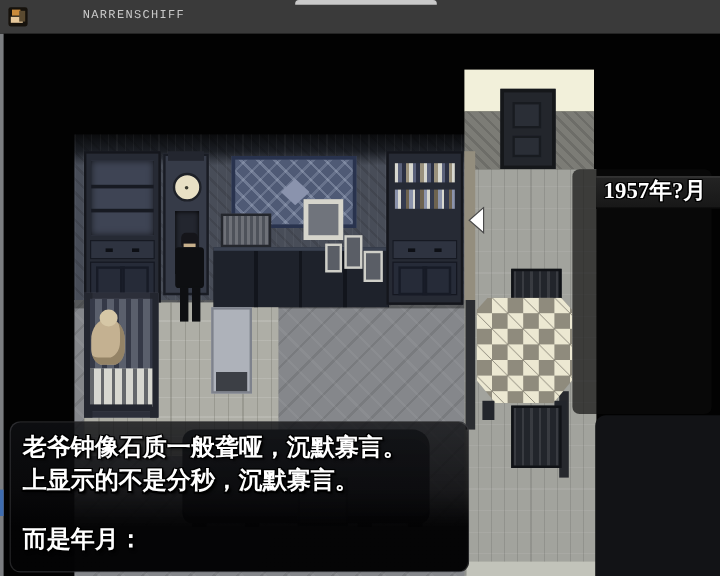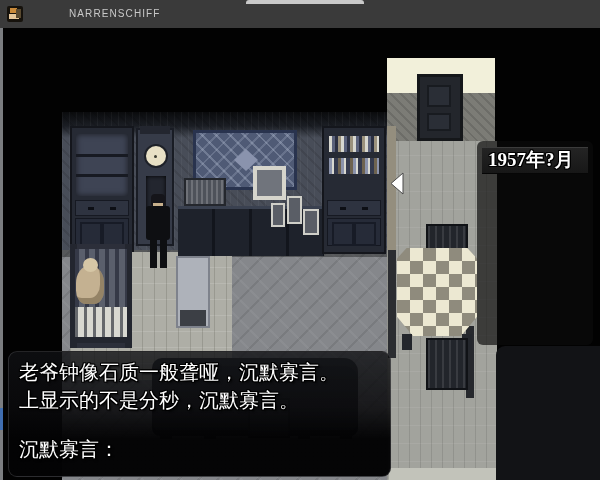--- a/index.html
+++ b/index.html
@@ -8,21 +8,21 @@
   #screen *{position:absolute;box-sizing:border-box;}
 
   
   .titlebar{left:0;top:0;width:600px;height:28px;background:#3a3a3a;z-index:60;}
   .peek-tab{left:246px;top:0;width:118px;height:4px;background:#c9c9c9;border-radius:3px 3px 0 0;z-index:61;}
   .app-icon{left:7px;top:6px;width:16px;height:16px;background:#16120c;border-radius:2px;overflow:hidden;}
   .app-icon .px1{left:3px;top:2px;width:7px;height:5px;background:#c98a3a;}
   .app-icon .px2{left:2px;top:8px;width:10px;height:5px;background:#e6c79a;}
   .app-icon .px3{left:9px;top:3px;width:5px;height:9px;background:#5a4a30;}
   .title-text{left:31px;top:8px;font-size:10px;letter-spacing:1.1px;color:#c9c9c9;
-              font-family:Liberation Sans, sans-serif;padding-left:38px;}
+              font-family:Liberation Mono, monospace;padding-left:38px;}
   .winbtns{right:0;top:0;height:28px;display:flex;flex-direction:row;position:absolute;}
 
   
   .game{left:0;top:28px;width:600px;height:452px;background:#020202;overflow:hidden;}
   .game *{position:absolute;box-sizing:border-box;}
   
 
   .room-wall{left:62px;top:84px;width:328px;height:140px;
      background:linear-gradient(180deg,#0a0b0d 0,#1b1e24 14px,#484d58 26px,#484d58 100%);}
   .room-wall .hatch{left:0;top:0;width:100%;height:100%;
@@ -132,40 +132,40 @@
   .chair{background:#22252b;border:2px solid #101216;
      background-image:repeating-linear-gradient(90deg,rgba(255,255,255,0.10) 0 2px,transparent 2px 7px);}
   .chair-top{left:426px;top:196px;width:42px;height:30px;}
   .chair-bottom{left:426px;top:310px;width:42px;height:52px;}
 
   
   .cursor-arrow{left:390px;top:144px;width:14px;height:23px;z-index:20;}
 
   
   .choice-panel{left:477px;top:113px;width:116px;height:204px;background:rgba(12,12,12,0.68);
-     border-radius:6px;z-index:30;padding:6px 5px;display:flex;flex-direction:column;gap:5px;
+     border-radius:6px;z-index:30;padding:6px 20px;display:flex;flex-direction:column;gap:5px;
      position:absolute;}
   .choice-item{position:relative;width:106px;height:27px;line-height:26px;padding-left:6px;
      color:#fff;font-size:19px;font-weight:bold;
      font-family:"Liberation Serif","DejaVu Serif",serif;
      background:linear-gradient(#242424,#171717);
      box-shadow:inset 0 1px 0 #3c3c3c, inset 0 -1px 0 #060606;
      text-shadow:1px 0 #000,-1px 0 #000,0 1px #000,0 -1px #000,1px 1px #000,-1px -1px #000,1px -1px #000,-1px 1px #000;
      white-space:nowrap;overflow:hidden;}
   .choice-item.selected{background:linear-gradient(#39453a,#273028);
      box-shadow:inset 1px 1px 0 rgba(170,185,170,0.5), inset -1px -1px 0 rgba(0,0,0,0.65);}
 
   
   .br-panel{left:496px;top:318px;width:104px;height:134px;background:#121316;border-radius:9px 0 0 0;z-index:31;}
 
   
   .msg-window{left:8px;top:323px;width:383px;height:126px;z-index:40;
      background:linear-gradient(180deg,rgba(16,17,20,0.80) 0%,rgba(10,10,12,0.88) 45%,rgba(3,3,4,0.985) 70%,rgba(3,3,4,0.985) 100%);
      border:1px solid rgba(210,210,215,0.16);border-radius:9px;}
-  .msg-line{left:10px;color:#fff;font-size:20px;font-weight:normal;white-space:nowrap;
+  .msg-line{left:10px;color:#fff;font-size:20px;font-weight:bold;white-space:nowrap;
      text-shadow:1px 0 #000,-1px 0 #000,0 1px #000,0 -1px #000,1px 1px #000,-1px -1px #000,1px -1px #000,-1px 1px #000,2px 2px 2px rgba(0,0,0,0.8);}
   .msg-l1{top:7px;}
   .msg-l2{top:35px;}
   .msg-prompt{top:84px;}
 
   
   .edge-strip{left:0;top:28px;width:3px;height:452px;background:#7b7d80;z-index:55;}
   .edge-blue{left:0;top:408px;width:3px;height:22px;background:#3f6db0;z-index:56;}
 </style>
 </head>
@@ -288,21 +288,21 @@
       <div class="choice-item">1955年10月</div>
       <div class="choice-item">1956年1月</div>
       <div class="choice-item">1957年?月</div>
     </div>
 
     <div class="br-panel"></div>
 
     <div class="msg-window">
       <div class="msg-line msg-l1">老爷钟像石质一般聋哑，沉默寡言。</div>
       <div class="msg-line msg-l2">上显示的不是分秒，沉默寡言。</div>
-      <div class="msg-line msg-prompt">沉默寡言：</div>
+      <div class="msg-line msg-prompt">而是年月：</div>
     </div>
 
   </div>
 
   <div class="edge-strip"></div>
   <div class="edge-blue"></div>
 
 </div>
 
 </body></html>

